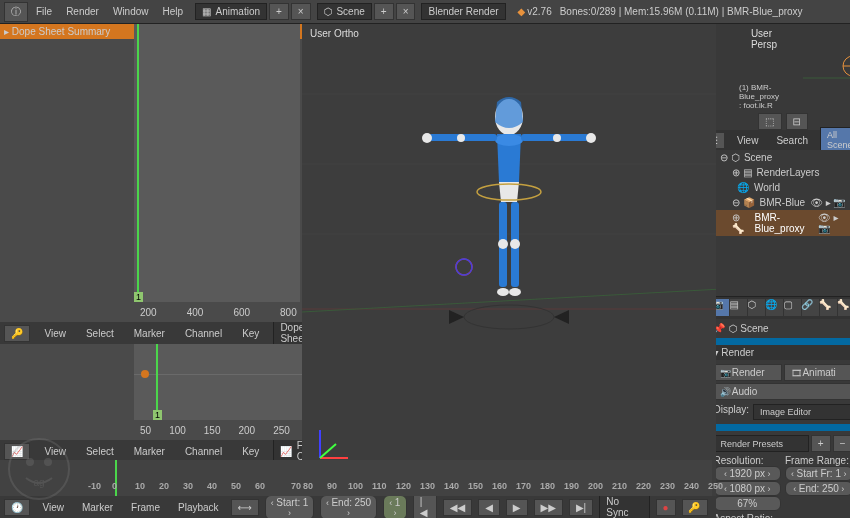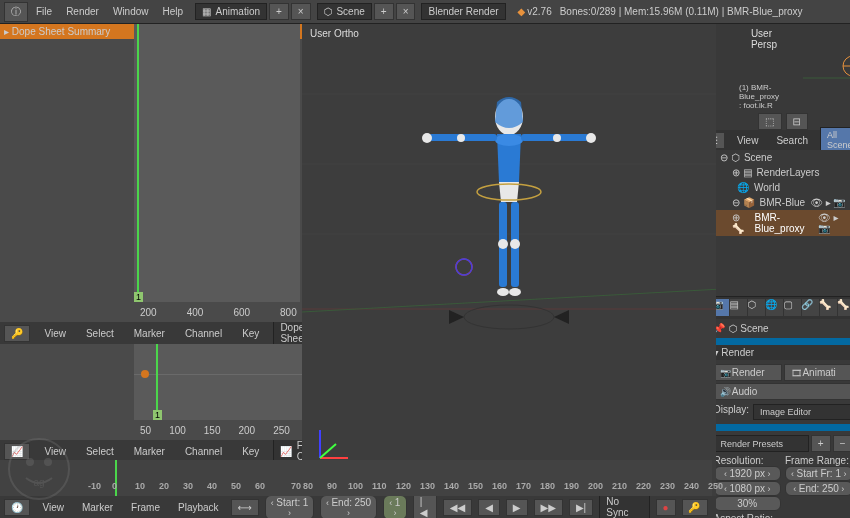--- a/index.html
+++ b/index.html
@@ -245,21 +245,21 @@
         <div style="display:flex; gap:2px;">
           <span class="dropdown" style="flex:1; font-size:9px;">Render Presets</span>
           <span class="btn">+</span>
           <span class="btn">−</span>
         </div>
         <div style="display:flex; gap:4px; margin-top:3px;">
           <div style="flex:1;">
             <div>Resolution:</div>
             <div class="numfield" style="width:100%;">‹ <span>1920 px</span> ›</div>
             <div class="numfield" style="width:100%;">‹ <span>1080 px</span> ›</div>
-            <div class="numfield" style="width:100%;"><span>30%</span></div>
+            <div class="numfield" style="width:100%;"><span>67%</span></div>
             <div style="margin-top:2px;">Aspect Ratio:</div>
             
             
           </div>
           <div style="flex:1;">
             <div>Frame Range:</div>
             <div class="numfield" style="width:100%;">‹ <span>Start Fr: 1</span> ›</div>
             <div class="numfield" style="width:100%;">‹ <span>End: 250</span> ›</div>
             
             

